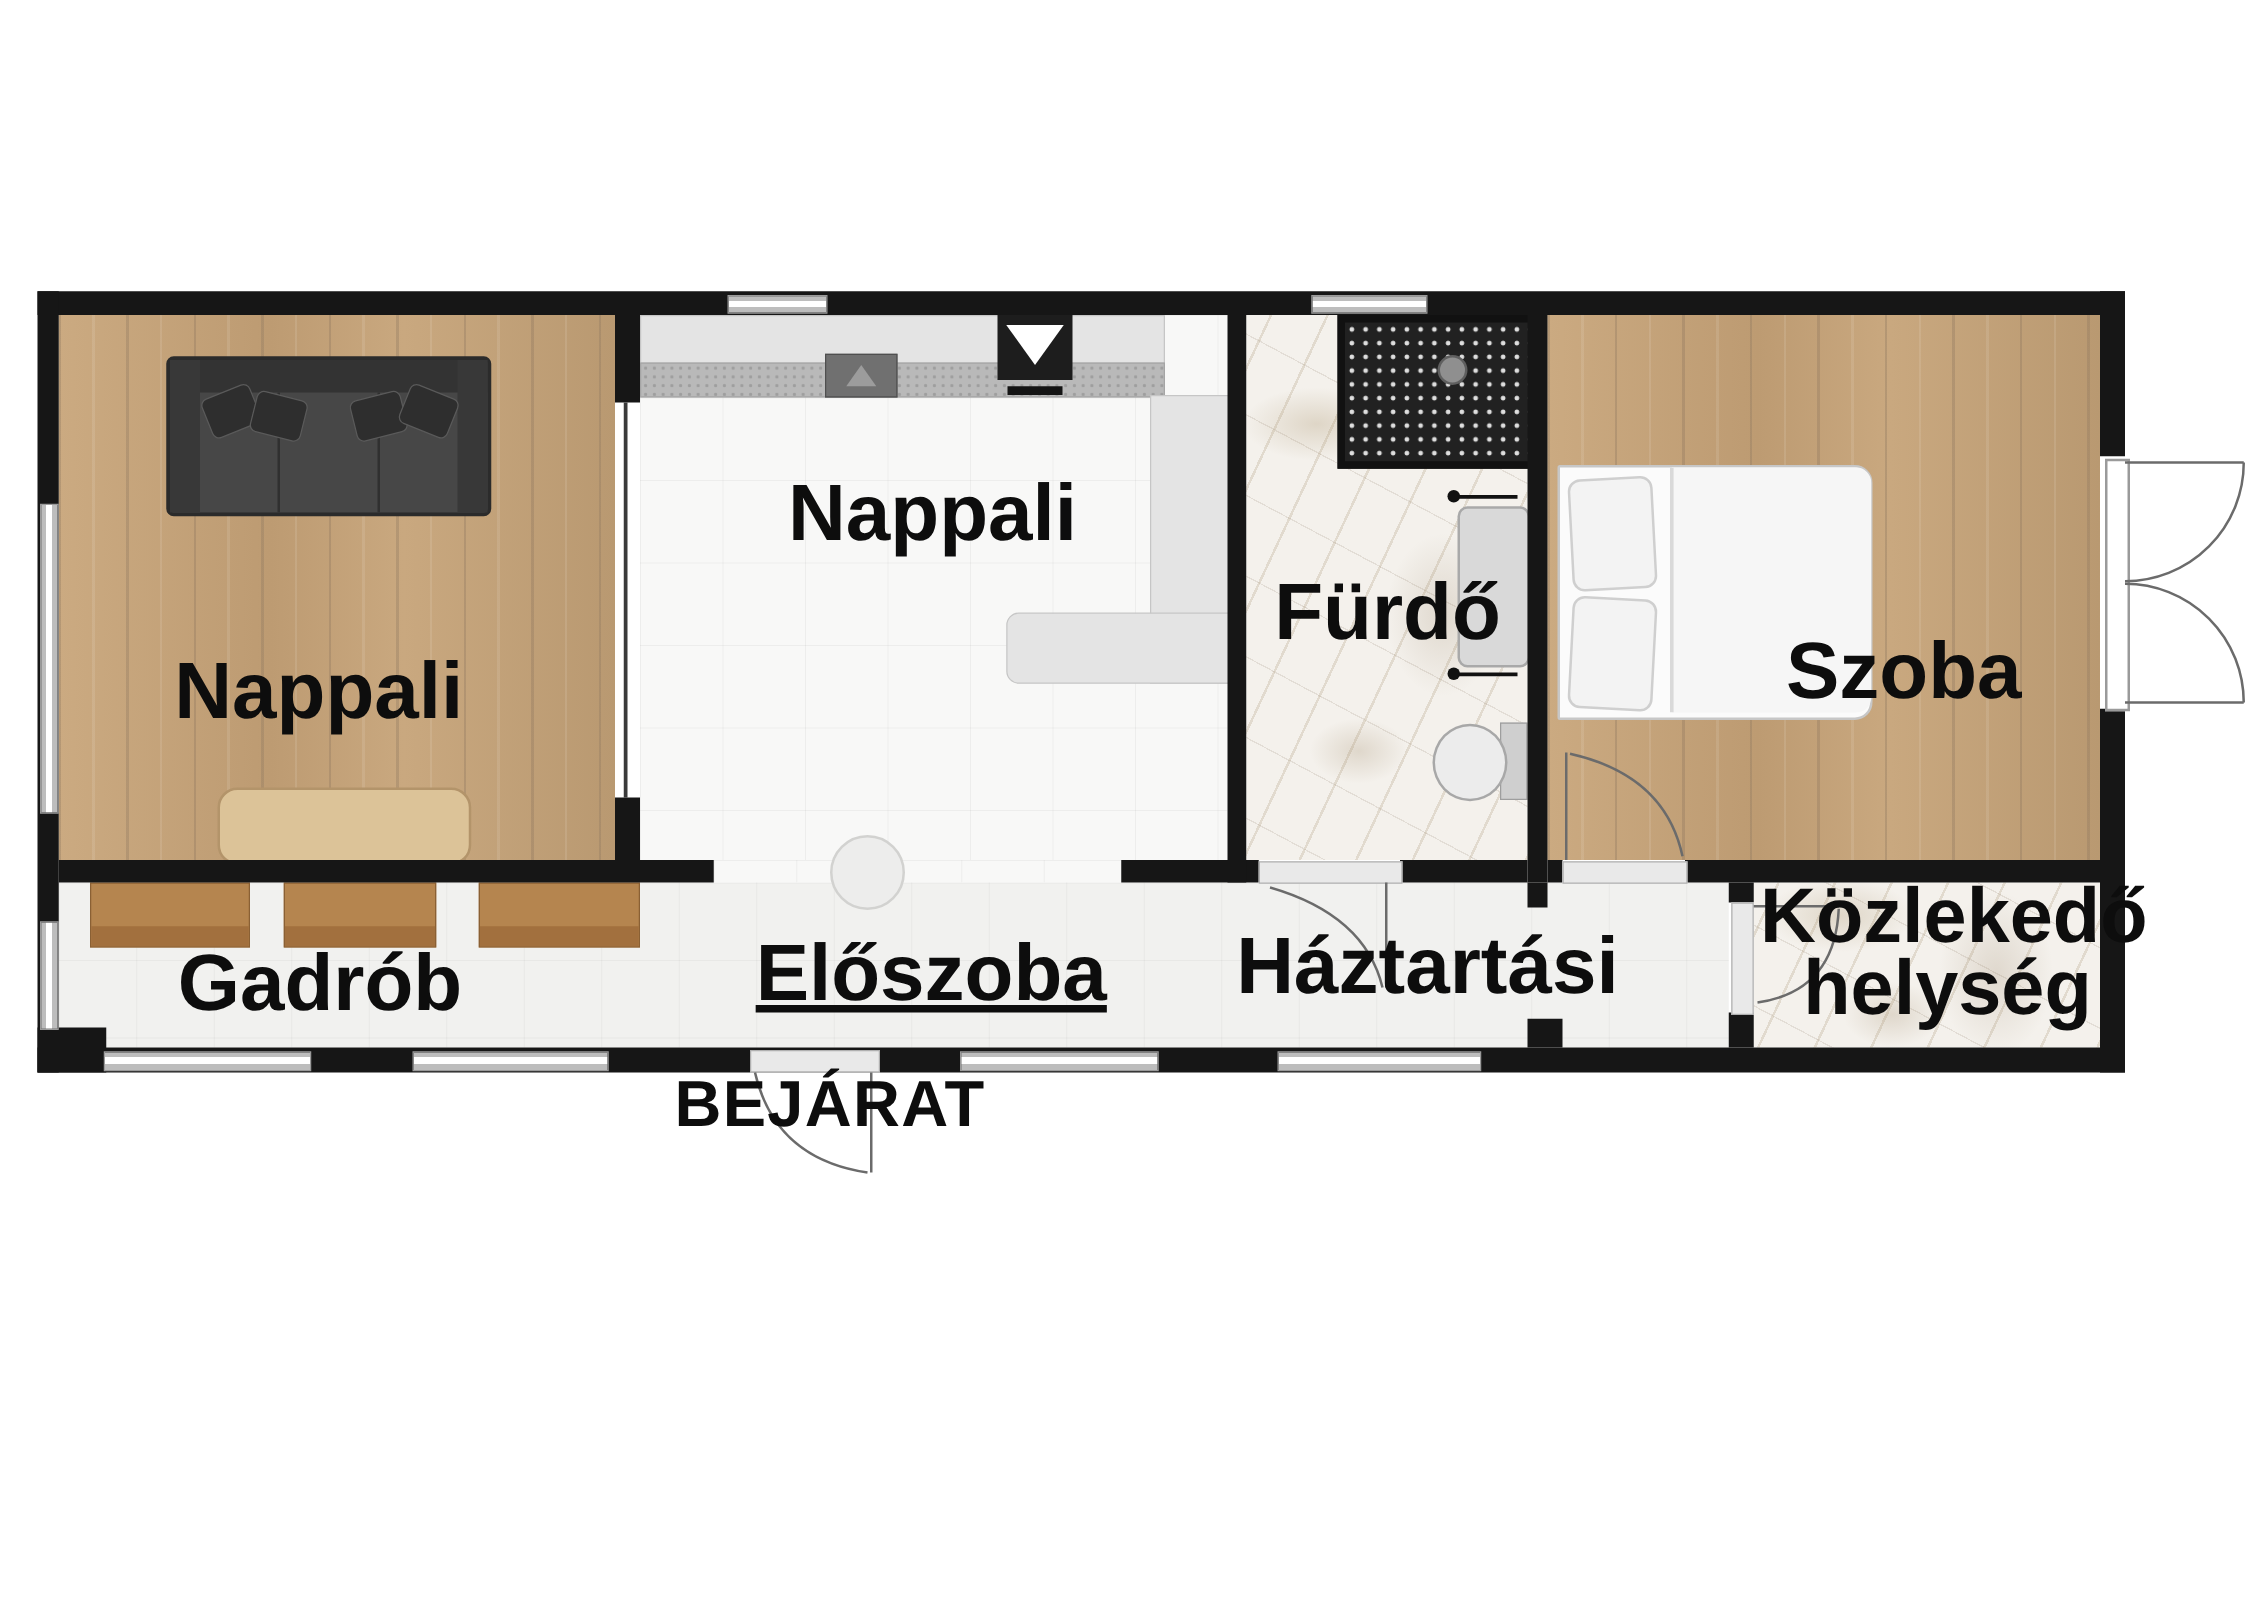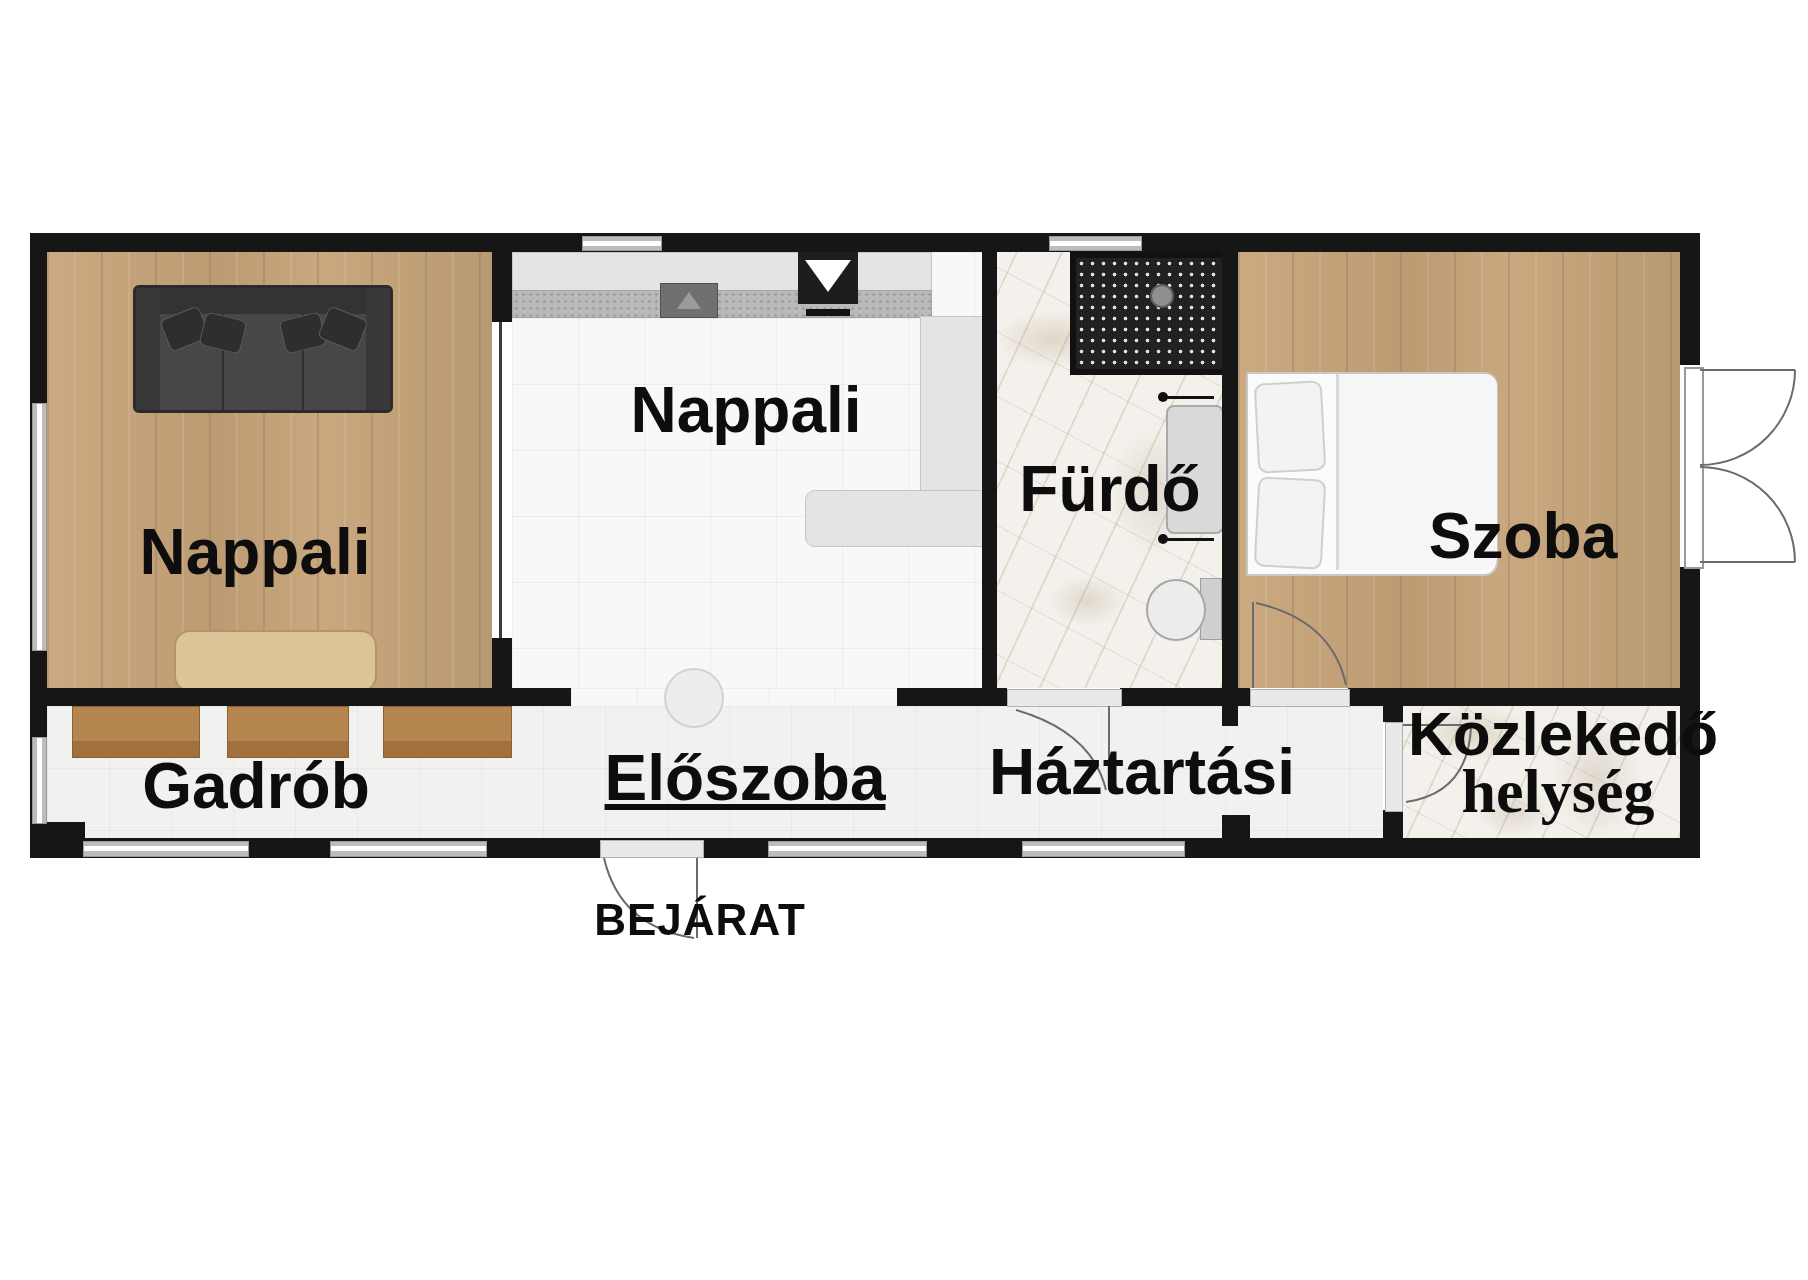--- a/index.html
+++ b/index.html
@@ -181,14 +181,14 @@
 </svg>
 
 <div class="label" style="left:255px;top:552px;">Nappali</div>
 <div class="label" style="left:746px;top:410px;">Nappali</div>
 <div class="label" style="left:1110px;top:489px;">Fürdő</div>
 <div class="label" style="left:1523px;top:488px;margin-top:48px;">Szoba</div>
 <div class="label" style="left:256px;top:786px;">Gadrób</div>
 <div class="label" style="left:745px;top:778px;text-decoration:underline;">Előszoba</div>
 <div class="label" style="left:1142px;top:772px;">Háztartási</div>
 <div class="label" style="left:1563px;top:733px;font-size:62px;">Közlekedő</div>
-<div class="label" style="left:1558px;top:791px;font-size:62px;font-family:Liberation Serif, serif;">helység</div>
-<div class="label" style="left:664px;top:920px;font-size:44px;letter-spacing:1px;margin-left:36px;">BEJÁRAT</div>
+<div class="label" style="left:1558px;top:791px;font-size:62px;">helység</div>
+<div class="label" style="left:664px;top:884px;font-size:52px;letter-spacing:1px;">BEJÁRAT</div>
 
 </body></html>

